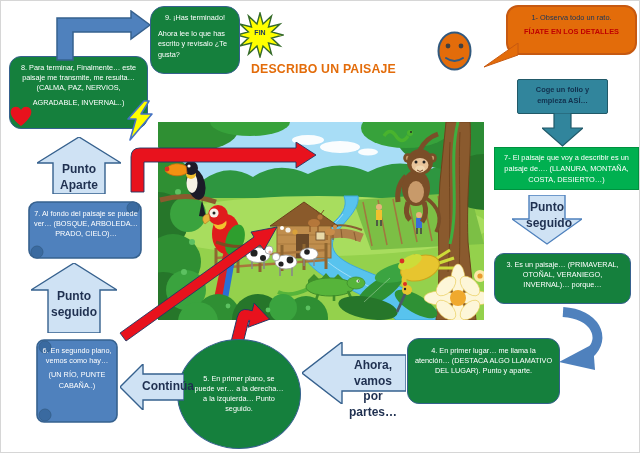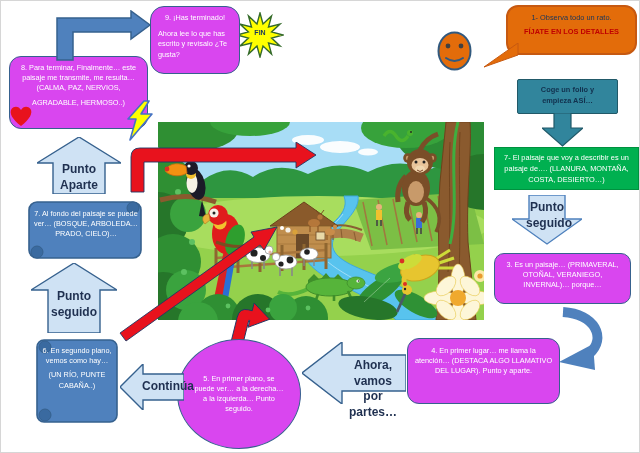--- a/index.html
+++ b/index.html
@@ -3,21 +3,21 @@
 <meta charset="utf-8">
 <style>
   html,body{margin:0;padding:0;background:#e9e9e9;}
   #slide{
     position:relative;width:640px;height:453px;background:#ffffff;
     border:1px solid #d6d6d6;box-sizing:border-box;overflow:hidden;
     font-family:"Liberation Sans", sans-serif;
   }
   .abs{position:absolute;}
   .card{
-    background:#d946ef;border:1.6px solid #36618e;color:#ffffff;
+    background:#15803d;border:1.6px solid #36618e;color:#ffffff;
     font-size:7.3px;line-height:1.4;text-align:center;box-sizing:border-box;
   }
   .pale-txt{color:#1f3050;font-weight:bold;font-size:12px;line-height:1.3;text-align:center;}
   .z1{z-index:1}.z4{z-index:4}.z6{z-index:6}.z8{z-index:8}
   svg{display:block}
   #title{
     color:#e36c0a;font-weight:bold;font-size:12.3px;letter-spacing:.2px;text-align:center;
   }
   .bubble1{
     background:#e36c0a;border:2px solid #c65911;border-radius:12px;
@@ -303,20 +303,21 @@
     <svg width="168" height="128" viewBox="0 0 168 128">
       <polygon points="3,116 137,20 134,15 160,10 147,33 143,28 9,124" fill="#e8121d" stroke="#203864" stroke-width="0.9"></polygon>
     </svg>
   </div>
   <div class="abs z4" style="left:229px;top:301px;transform:rotate(14deg);">
     <svg width="42" height="52" viewBox="0 0 42 52">
       <path d="M5,50 V19 Q5,9 14,9 H18 V1 L37,13 L18,26 V19 H17 V50 Z" fill="#e8121d" stroke="#203864" stroke-width="0.9"></path>
     </svg>
   </div>
 
+  <div id="title" class="abs z6" style="left:240px;top:61px;width:165px;">DESCRIBO UN PAISAJE</div>
 
   <div class="abs z6" style="left:235px;top:11px;">
     <svg width="48" height="46" viewBox="0 0 48 46">
       <polygon points="24,1 27,12 35.5,4 32.5,15 44,12 35.6,20 47,23 35.6,26 44,34 32.5,31 35.5,42 27,34 24,45 21,34 12.5,42 15.5,31 4,34 12.4,26 1,23 12.4,20 4,12 15.5,15 12.5,4 21,12" fill="#ffff00" stroke="#356b2a" stroke-width="1.4"></polygon>
     </svg>
     <div class="abs" style="left:12px;top:17px;width:24px;text-align:center;font-size:7px;font-weight:bold;color:#17365d;">FIN</div>
   </div>
 
   <div class="abs z6 bubble1" style="left:505px;top:4px;width:131px;height:50px;">
     <span style="display:block;width:88px;margin:0 auto;">1-  Observa todo un rato.</span>
@@ -329,21 +330,21 @@
   </div>
   <div class="abs z6" style="left:436px;top:30px;">
     <svg width="35" height="40" viewBox="0 0 35 40">
       <ellipse cx="17.5" cy="20" rx="16" ry="18.5" fill="#e36c0a" stroke="#31597e" stroke-width="2"></ellipse>
       <circle cx="11" cy="15" r="2.4" fill="#404040"></circle>
         <circle cx="24" cy="15" r="2.4" fill="#404040"></circle>
       <path d="M9,27 Q17.5,33 26,27" stroke="#31597e" stroke-width="2" fill="none" stroke-linecap="round"></path>
     </svg>
   </div>
 
-  <div class="abs z6 tealbox" style="left:516px;top:78px;width:101px;height:35px;">
+  <div class="abs z6 tealbox" style="left:516px;top:78px;width:91px;height:35px;">
     <span style="display:block;width:72px;margin:0 auto;">Coge un folio y empieza ASÍ…</span>
   </div>
   <div class="abs z6" style="left:541px;top:112px;">
     <svg width="41" height="34" viewBox="0 0 41 34">
       <polygon points="12,0 29,0 29,15 41,15 20.5,33 0,15 12,15" fill="#31859c" stroke="#215968" stroke-width="1.2"></polygon>
     </svg>
   </div>
 
   <div class="abs z6 greenbox" style="left:493px;top:146px;width:145px;height:43px;">
     <span>7- El paisaje que voy a describir es un paisaje de…. (LLANURA, MONTAÑA, COSTA, DESIERTO…)</span>
@@ -419,21 +420,21 @@
 
   <div class="abs z6" style="left:36px;top:136px;">
     <svg width="84" height="57" viewBox="0 0 84 57">
       <polygon points="42,0 84,26 68,26 68,57 16,57 16,26 0,26" fill="#cfe2f4" stroke="#36618e" stroke-width="1.4"></polygon>
     </svg>
     <div class="abs pale-txt" style="left:20px;top:25px;width:44px;">Punto Aparte</div>
   </div>
 
   <div class="abs z6 card" style="left:8px;top:55px;width:139px;height:73px;border-radius:12px;padding:6px 6px;">
     <span>8. Para terminar, Finalmente… este paisaje me transmite, me resulta… (CALMA, PAZ, NERVIOS,</span>
-    <span class="note-gap">AGRADABLE, HERMOSO..)</span>
+    <span class="note-gap">AGRADABLE, INVERNAL..)</span>
   </div>
   <div class="abs z8" style="left:7px;top:102px;">
     <svg width="26" height="25" viewBox="0 0 26 25">
       <path d="M13,23 C4,16 1,10 3.5,6 C6,2.5 11,3 13,7 C15,3 20,2.5 22.5,6 C25,10 22,16 13,23 Z" fill="#e8121d"></path>
     </svg>
   </div>
   <div class="abs z8" style="left:125px;top:99px;">
     <svg width="30" height="42" viewBox="0 0 30 42">
       <polygon points="18,1 2,19 10,19 4,40 26,14 15,14 23,1" fill="#ffff00" stroke="#4472c4" stroke-width="1.6" stroke-linejoin="round"></polygon>
     </svg>

